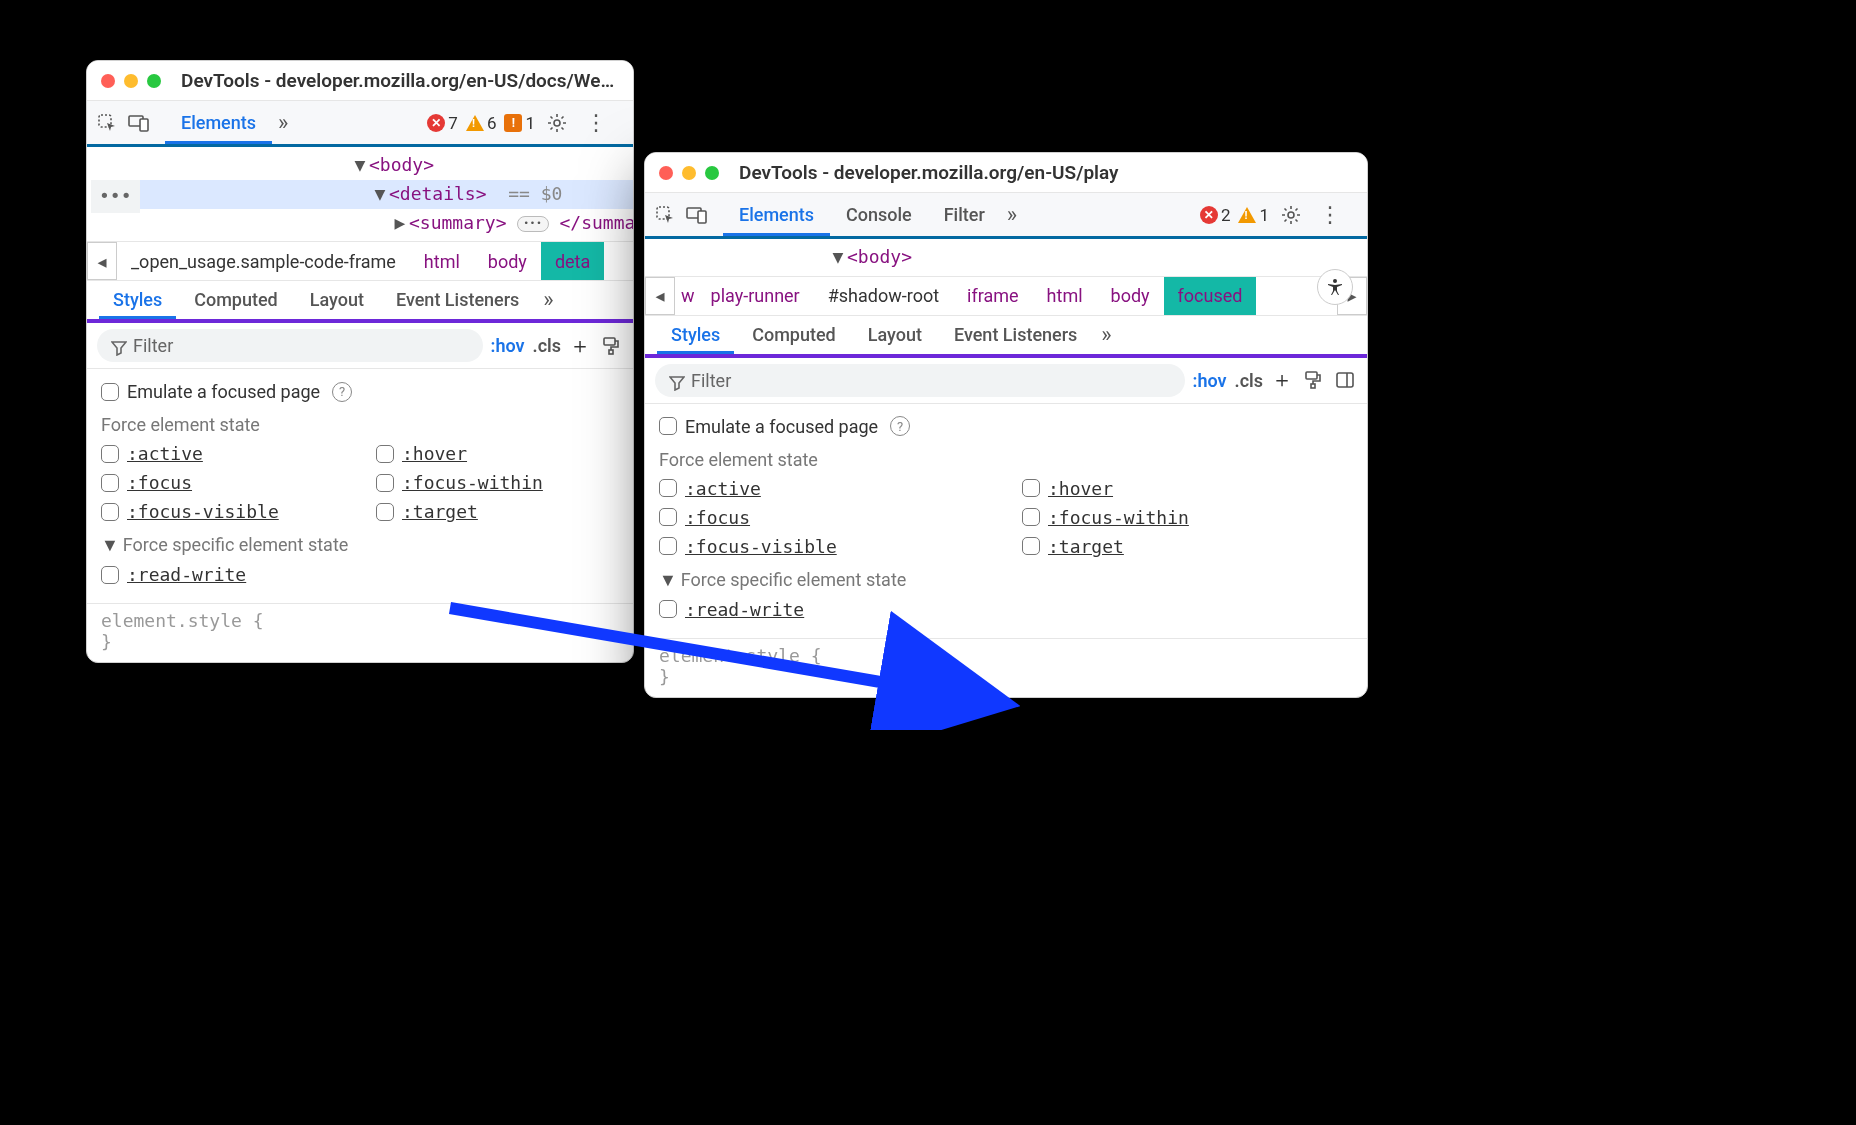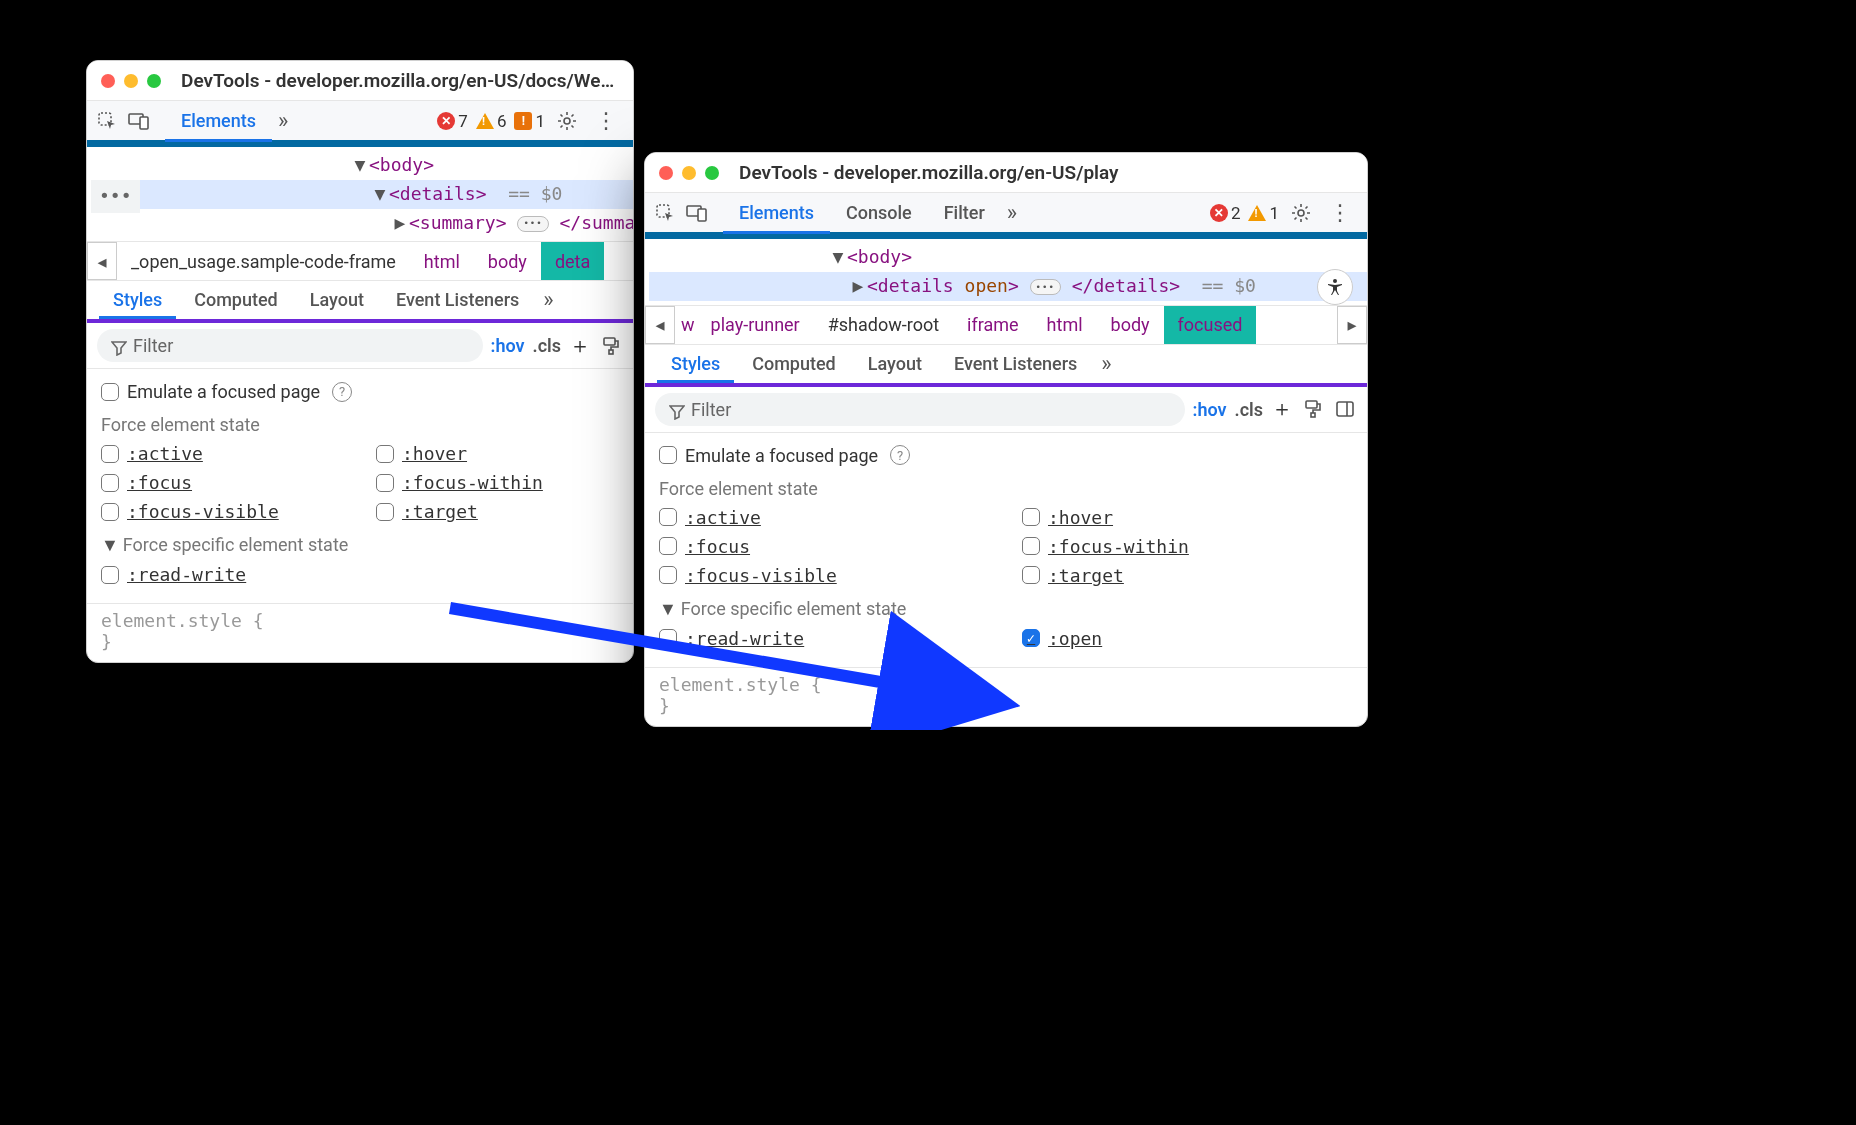--- a/index.html
+++ b/index.html
@@ -37,23 +37,23 @@
   .dot { width: 14px; height: 14px; border-radius: 50%; }
   .dot.red { background: #ff5f57; }
   .dot.yellow { background: #febc2e; }
   .dot.green { background: #28c840; }
   .title-text { font-weight: 600; color: #333; margin-left: 10px; font-size: 19px; white-space: nowrap; overflow: hidden; text-overflow: ellipsis; }
 
   
   .toolbar {
     display: flex;
     align-items: center;
-    padding: 0 10px 0 6px;
+    padding: 0 20px 0 6px;
     height: 46px;
-    border-bottom: 7px solid #0369a1;
+    border-bottom: 3px solid #0369a1;
     gap: 4px;
     background: #f7f8fa;
   }
   .tb-icon {
     width: 28px; height: 28px;
     display: inline-flex; align-items: center; justify-content: center;
     color: #555;
   }
   .tb-icon svg { display: block; }
   .tabs { display: flex; align-items: center; gap: 0; margin-left: 8px; }
@@ -346,24 +346,20 @@
             <path d="M10 1v3M10 16v3M1 10h3M16 10h3M3.5 3.5l2 2M14.5 14.5l2 2M16.5 3.5l-2 2M5.5 14.5l-2 2"></path>
           </svg>
       </span>
       <span class="kebab">⋮</span>
     </div>
   </div>
 
   <div style="position:relative;">
     <div class="domtree monofont">
       <div class="domline" style="padding-left:180px;"><span class="caret-tri">▼</span><span class="tagname">&lt;body&gt;</span></div>
-      <div class="domline sel-line" style="padding-left:200px;">
-        <span class="caret-tri">▶</span><span class="tagname">&lt;details </span><span class="attrname">open</span><span class="tagname">&gt;</span> <span class="ellipsis-pill">•••</span> <span class="tagname">&lt;/details&gt;</span>
-        <span class="eqdollar">&nbsp;<span>== $0</span></span>
-      </div>
     </div>
     <div style="position:absolute; right:14px; top:30px;" class="a11y-circle">
       <svg width="18" height="18" viewBox="0 0 18 18" fill="currentColor">
           <circle cx="9" cy="3" r="2"></circle>
           <path d="M2 6l7 1 7-1v1l-5 2v4l2 4h-1l-3-5-3 5h-1l2-4v-4L2 7z"></path>
         </svg>
     </div>
   </div>
 
   <div class="crumb">
@@ -449,26 +445,20 @@
       </div>
     </div>
     <div class="sectionhead"><span class="trismall">▼</span><span>Force specific element state</span></div>
     <div class="twocol monofont">
       <div>
         <div class="rowline">
             <span class="checkbox"></span>
             <span>:read-write</span>
           </div>
       </div>
-      <div>
-        <div class="rowline">
-            <span class="checkbox checked"></span>
-            <span>:open</span>
-          </div>
-      </div>
     </div>
   </div>
   <div class="codeblock">
     <div>element.style {</div>
     <div>}</div>
   </div>
 </div>
 
 <svg class="arrow-svg" style="left:440px; top:590px; width:580px; height:140px;" viewBox="0 0 580 140">
   <defs>

